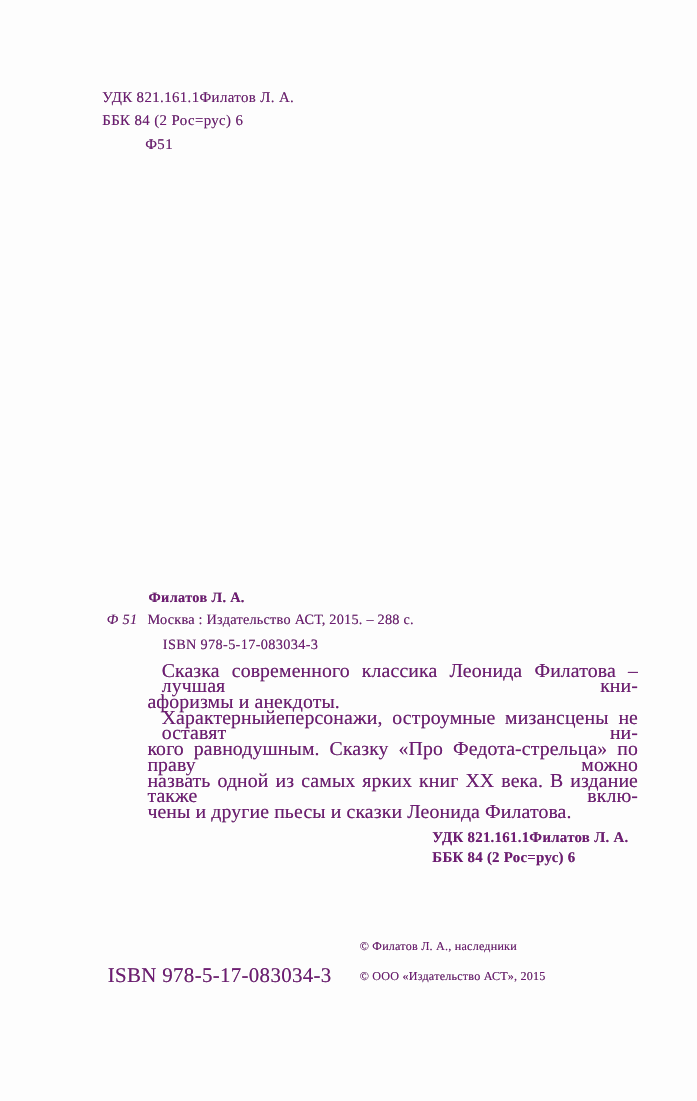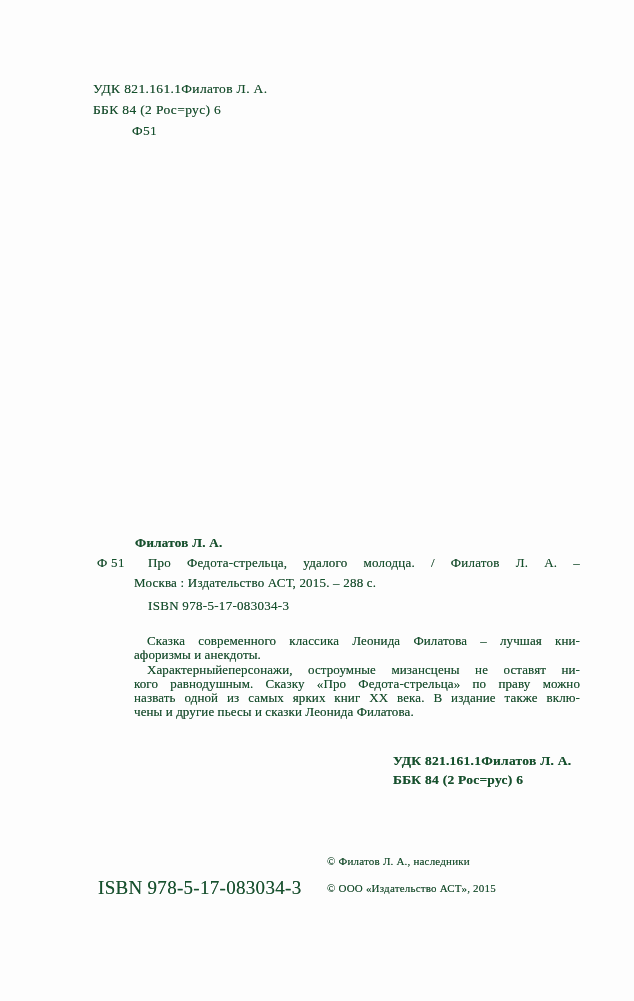--- a/index.html
+++ b/index.html
@@ -6,21 +6,21 @@
     margin: 0;
     padding: 0;
     background: #fdfdfd;
   }
   .page {
     position: relative;
     width: 626px;
     height: 1001px;
     background: #fdfdfd;
     font-family: "Liberation Serif", "DejaVu Serif", serif;
-    color: #14532d;
+    color: #701a75;
     overflow: hidden;
     text-shadow: 0 0 0.6px rgba(25,25,25,0.55);
   }
 
   
   .top-codes {
     position: absolute;
     left: 93px;
     top: 78px;
     font-size: 13.5px;
@@ -43,36 +43,37 @@
     font-weight: bold;
     margin-left: 1px;
     letter-spacing: 0.3px;
   }
   .catalog .entry-code {
     position: absolute;
     left: -37px;
     top: 20px;
     white-space: nowrap;
     letter-spacing: 0.3px;
+    font-style: italic;
   }
   .catalog .cat-line { letter-spacing: 0.2px; }
   .catalog .cat-line.first {
     margin-left: 14px;
     text-align: justify;
     text-align-last: justify;
   }
   .catalog .isbn-line {
     margin-top: 3px;
     margin-left: 14px;
     letter-spacing: 0.3px;
   }
 
   .annotation {
-    margin-top: 18px;
-    font-size: 13px;
+    margin-top: 6px;
+    font-size: 18px;
     line-height: 14.3px;
     letter-spacing: 0.1px;
   }
   .annotation .a-line {
     text-align: justify;
     text-align-last: justify;
   }
   .annotation .a-line.indent {
     margin-left: 13px;
   }
@@ -122,21 +123,20 @@
 
   <div class="top-codes">
     <div class="code-line1">УДК 821.161.1Филатов Л. А.</div>
     <div class="code-line2">ББК 84 (2 Рос=рус) 6</div>
     <div class="code-line3">Ф51</div>
   </div>
 
   <div class="catalog">
     <div class="author">Филатов Л. А.</div>
     <div class="entry-code">Ф 51</div>
-    <div class="cat-line first">Про Федота-стрельца, удалого молодца. / Филатов Л. А. –</div>
     <div class="cat-line">Москва : Издательство АСТ, 2015. – 288 с.</div>
     <div class="isbn-line">ISBN 978-5-17-083034-3</div>
 
     <div class="annotation">
       <div class="a-line indent">Сказка современного классика Леонида Филатова – лучшая кни-</div>
       <div class="a-line last">афоризмы и анекдоты.</div>
       <div class="a-line indent">Характерныйеперсонажи, остроумные мизансцены не оставят ни-</div>
       <div class="a-line">кого равнодушным. Сказку «Про Федота-стрельца» по праву можно</div>
       <div class="a-line">назвать одной из самых ярких книг XX века. В издание также вклю-</div>
       <div class="a-line last">чены и другие пьесы и сказки Леонида Филатова.</div>

